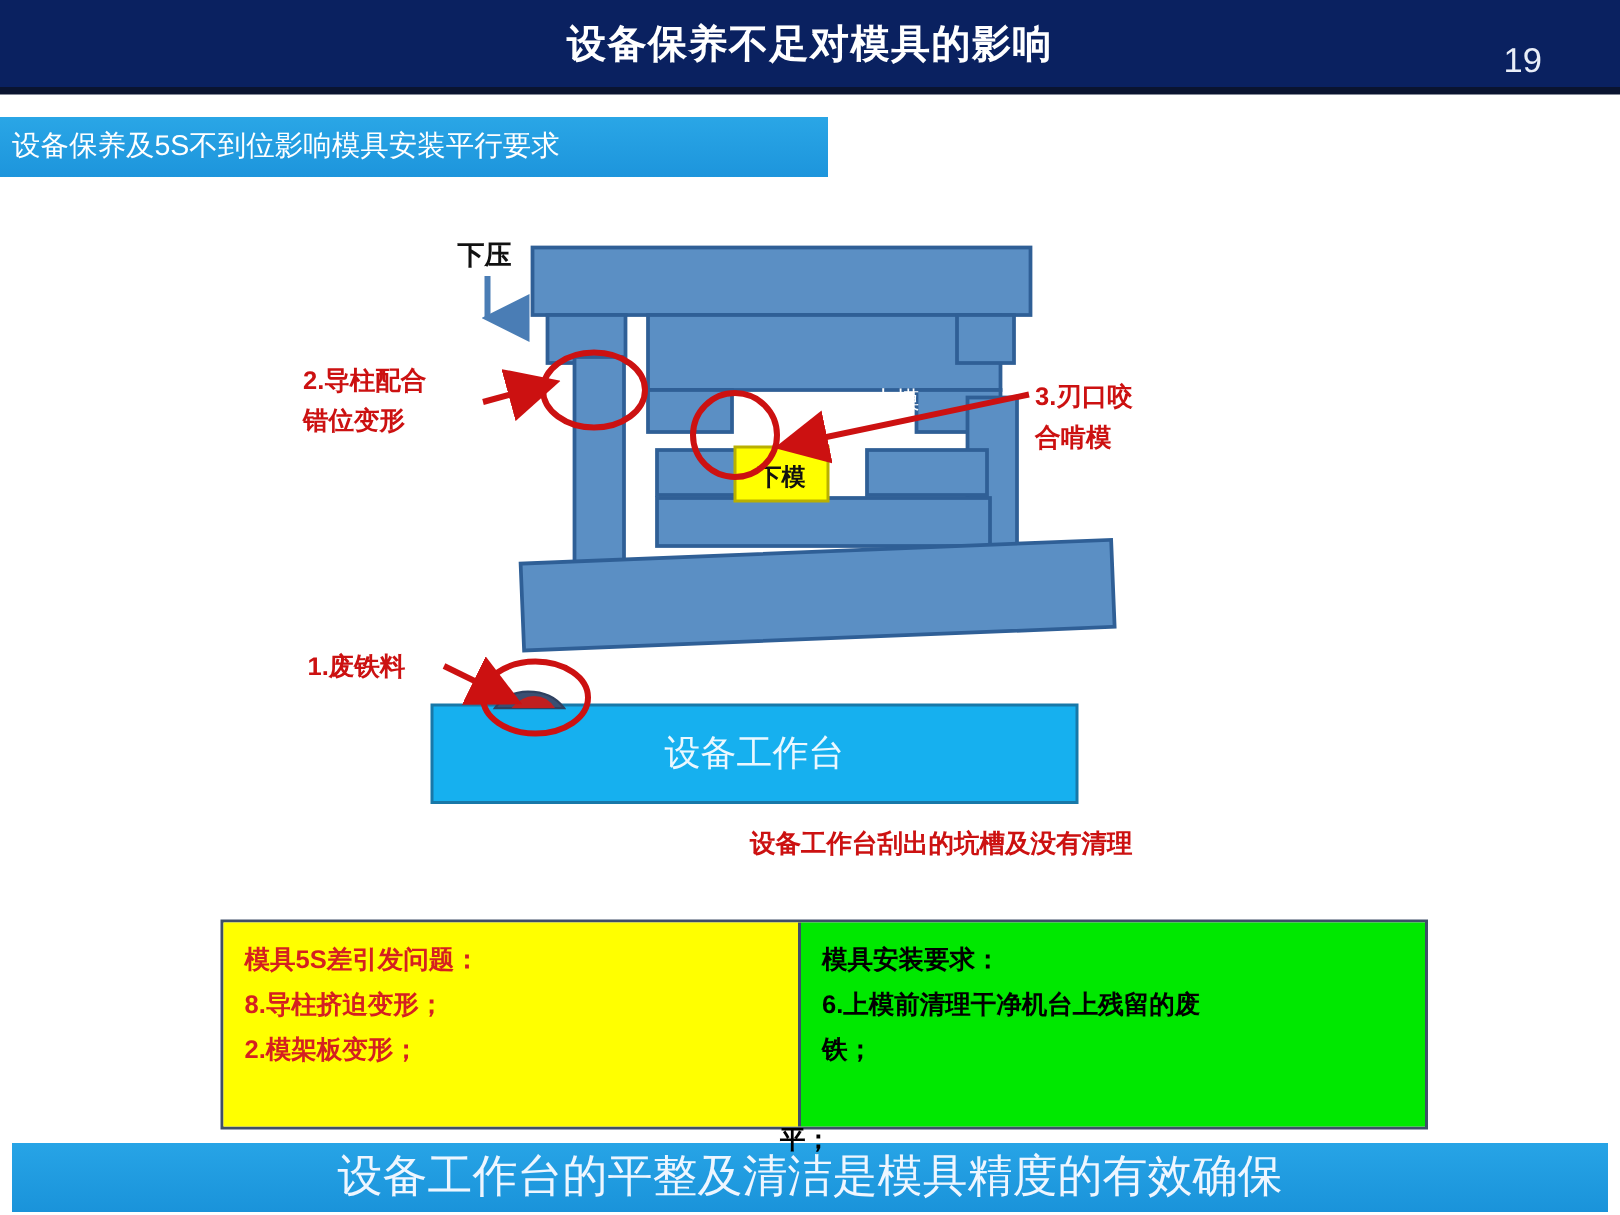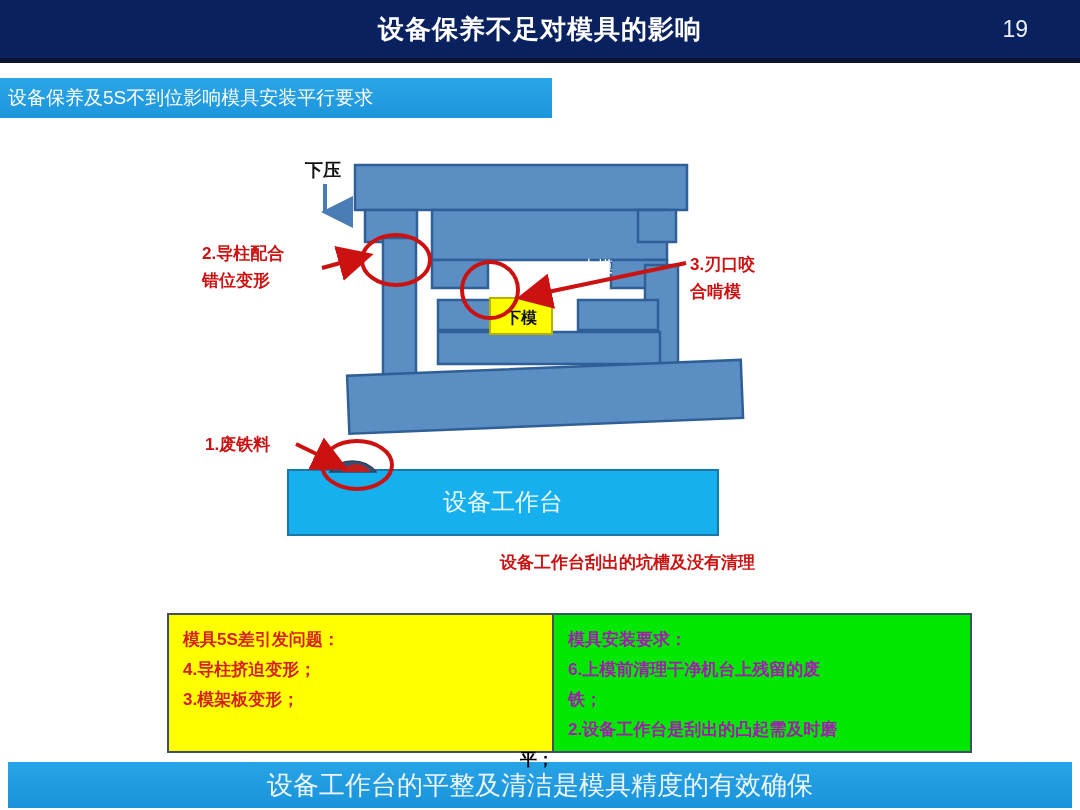--- a/index.html
+++ b/index.html
@@ -25,21 +25,21 @@
     position: absolute; left: 0; top: 0;
     width: 1080px; height: 64px;
     line-height: 58px;
     text-align: center;
     color: #ffffff;
     font-size: 26px;
     font-weight: bold;
     letter-spacing: 1px;
   }
   .header-page {
-    position: absolute; right: 52px; top: 0;
+    position: absolute; right: 52px; top: 11px;
     height: 58px; line-height: 58px;
     color: #e9eef8;
     font-size: 23px;
   }
   .header-underline {
     position: absolute; left: 0; top: 58px;
     width: 1080px; height: 5px;
     background: #0a1430;
   }
 
@@ -72,41 +72,40 @@
     line-height: 26px;
     text-align: right;
   }
 
   
   .boxes {
     position: absolute; left: 147px; top: 613px;
     width: 805px; height: 140px;
     display: flex;
     border: 2px solid #3f4f68;
-    margin-left: 20px;
   }
   .box-yellow {
     width: 385px; height: 100%;
     background: #ffff00;
     border-right: 2px solid #3f4f68;
     padding: 10px 0 0 14px;
   }
   .box-green {
     flex: 1; height: 100%;
     background: #00e800;
     padding: 10px 0 0 14px;
   }
   .box-line {
     font-size: 17px;
     font-weight: bold;
     line-height: 30px;
     white-space: nowrap;
   }
   .box-yellow .box-line { color: #d42020; }
-  .box-green  .box-line { color: #a21caf; }
+  .box-green  .box-line { color: #000000; }
   .overflow-line {
     position: absolute;
     left: 520px; top: 748px;
     font-size: 17px; font-weight: bold;
     color: #000000;
     z-index: 5;
   }
 
   
   .bottom-banner {
@@ -114,21 +113,21 @@
     width: 1064px; height: 46px;
     background: #1b9ae0;
     background: linear-gradient(180deg,#27a4e6 0%, #1a93da 100%);
   }
   .bottom-banner-text {
     position: absolute; left: 8px; top: 762px;
     width: 1064px; height: 46px;
     line-height: 46px;
     text-align: center;
     color: #eef6ff;
-    font-size: 26px;
+    font-size: 30px;
   }
 </style>
 </head>
 <body>
 
 <div id="slide">
 
   <div class="header-bar"></div>
   <div class="header-title">设备保养不足对模具的影响</div>
   <div class="header-page">19</div>
@@ -206,28 +205,27 @@
     </svg>
   </div>
 
   <div class="table-caption">
     <div>设备工作台刮出的坑槽及没有清理</div>
   </div>
 
   <div class="boxes">
     <div class="box-yellow">
       <div class="box-line">模具5S差引发问题：</div>
-      <div class="box-line">4.导柱挤迫变形；</div>
-      <div class="box-line">3.模架板变形；</div>
+      <div class="box-line">8.导柱挤迫变形；</div>
+      <div class="box-line">2.模架板变形；</div>
     </div>
     <div class="box-green">
       <div class="box-line">模具安装要求：</div>
       <div class="box-line">6.上模前清理干净机台上残留的废</div>
       <div class="box-line">铁；</div>
-      <div class="box-line">2.设备工作台是刮出的凸起需及时磨</div>
     </div>
   </div>
   <div class="overflow-line">平；</div>
 
   <div class="bottom-banner"></div>
   <div class="bottom-banner-text">设备工作台的平整及清洁是模具精度的有效确保</div>
 
 </div>
 
 </body></html>

